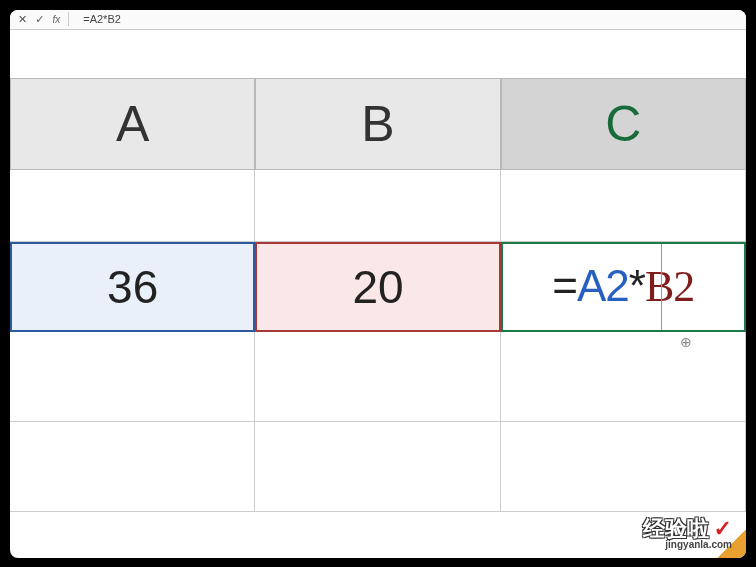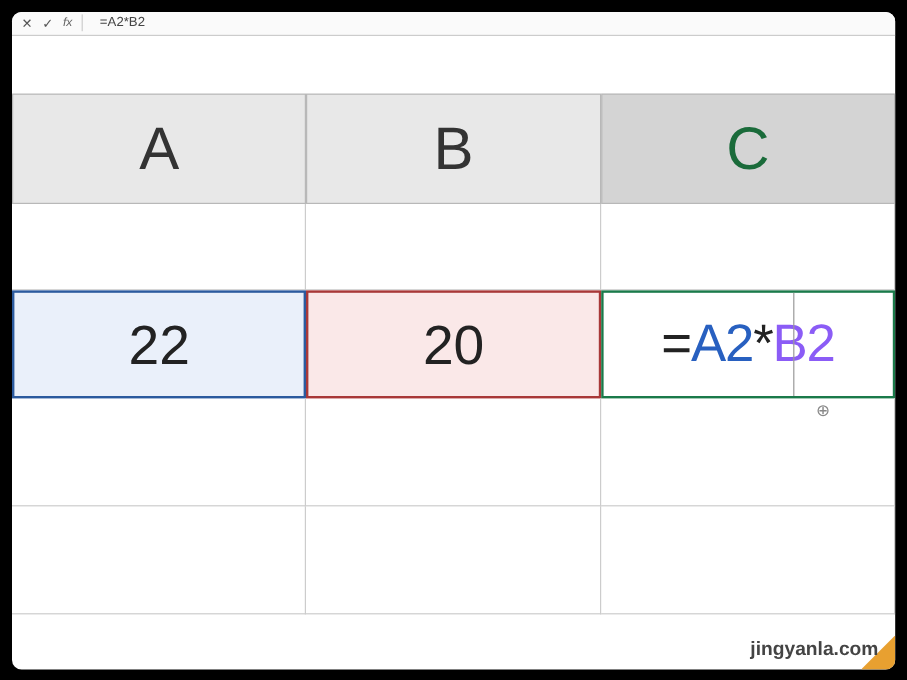--- a/index.html
+++ b/index.html
@@ -117,21 +117,21 @@
       border: 2px solid #1a7a4a;
     }
     .formula-display {
       font-size: 44px;
       font-weight: 300;
       letter-spacing: -1px;
     }
     .eq { color: #222; }
     .ref-a { color: #2860c0; margin-top: 32px; }
     .op { color: #222; }
-    .ref-b { color: #8b5cf6; }
+    .ref-b { color: #7f1d1d; font-family: Liberation Serif, serif; }
     .fill-handle {
       position: absolute;
       bottom: -18px;
       right: 52px;
       width: 10px;
       height: 10px;
     }
     .fill-handle::before {
       content: "⊕";
       font-size: 14px;
@@ -160,21 +160,21 @@
       font-weight: bold;
       color: #fff;
       text-shadow: 1px 1px 0 #333, -1px -1px 0 #333, 1px -1px 0 #333, -1px 1px 0 #333;
     }
     .watermark .check {
       color: #d82020;
       font-size: 22px;
       font-weight: bold;
     }
     .watermark .sub {
-      font-size: 16px;
+      font-size: 10px;
       color: #444;
       font-weight: bold;
     }
     .corner-flap {
       position: absolute;
       bottom: 0;
       right: 0;
       width: 28px;
       height: 28px;
       background: linear-gradient(135deg, transparent 48%, #e8a030 50%);
@@ -202,21 +202,21 @@
         <div class="col-header active">C</div>
       </div>
 
       <div class="data-row row1">
         <div class="cell"></div>
         <div class="cell"></div>
         <div class="cell"></div>
       </div>
 
       <div class="data-row">
-        <div class="cell ref-blue">22</div>
+        <div class="cell ref-blue">36</div>
         <div class="cell ref-red">20</div>
         <div class="cell active-cell">
           <span class="inner-cursor"></span>
           <span class="formula-display">
             <span class="eq">=</span><span class="ref-a">A2</span><span class="op">*</span><span class="ref-b">B2</span>
           </span>
           <span class="fill-handle"></span>
         </div>
       </div>
 
@@ -230,17 +230,21 @@
         <div class="cell"></div>
         <div class="cell"></div>
         <div class="cell"></div>
       </div>
 
     </div>
 
     <div class="corner-flap"></div>
 
     <div class="watermark">
+      <div>
+        <span class="main">经验啦</span>
+        <span class="check">✓</span>
+      </div>
       <div class="sub">jingyanla.com</div>
     </div>
 
   </div>
 </div>
 
 </body></html>

